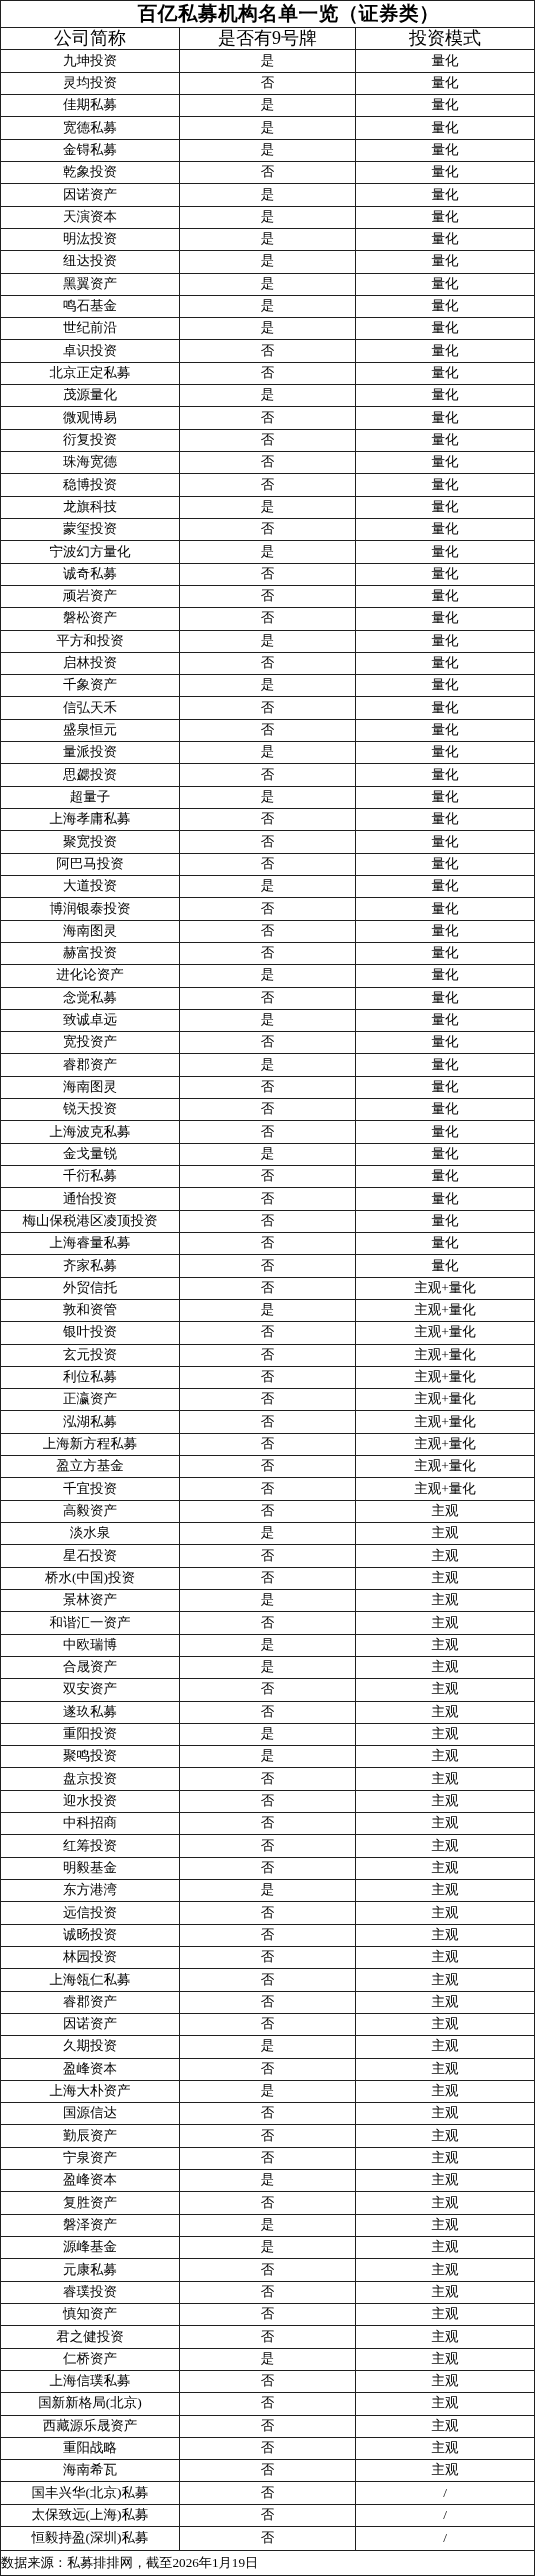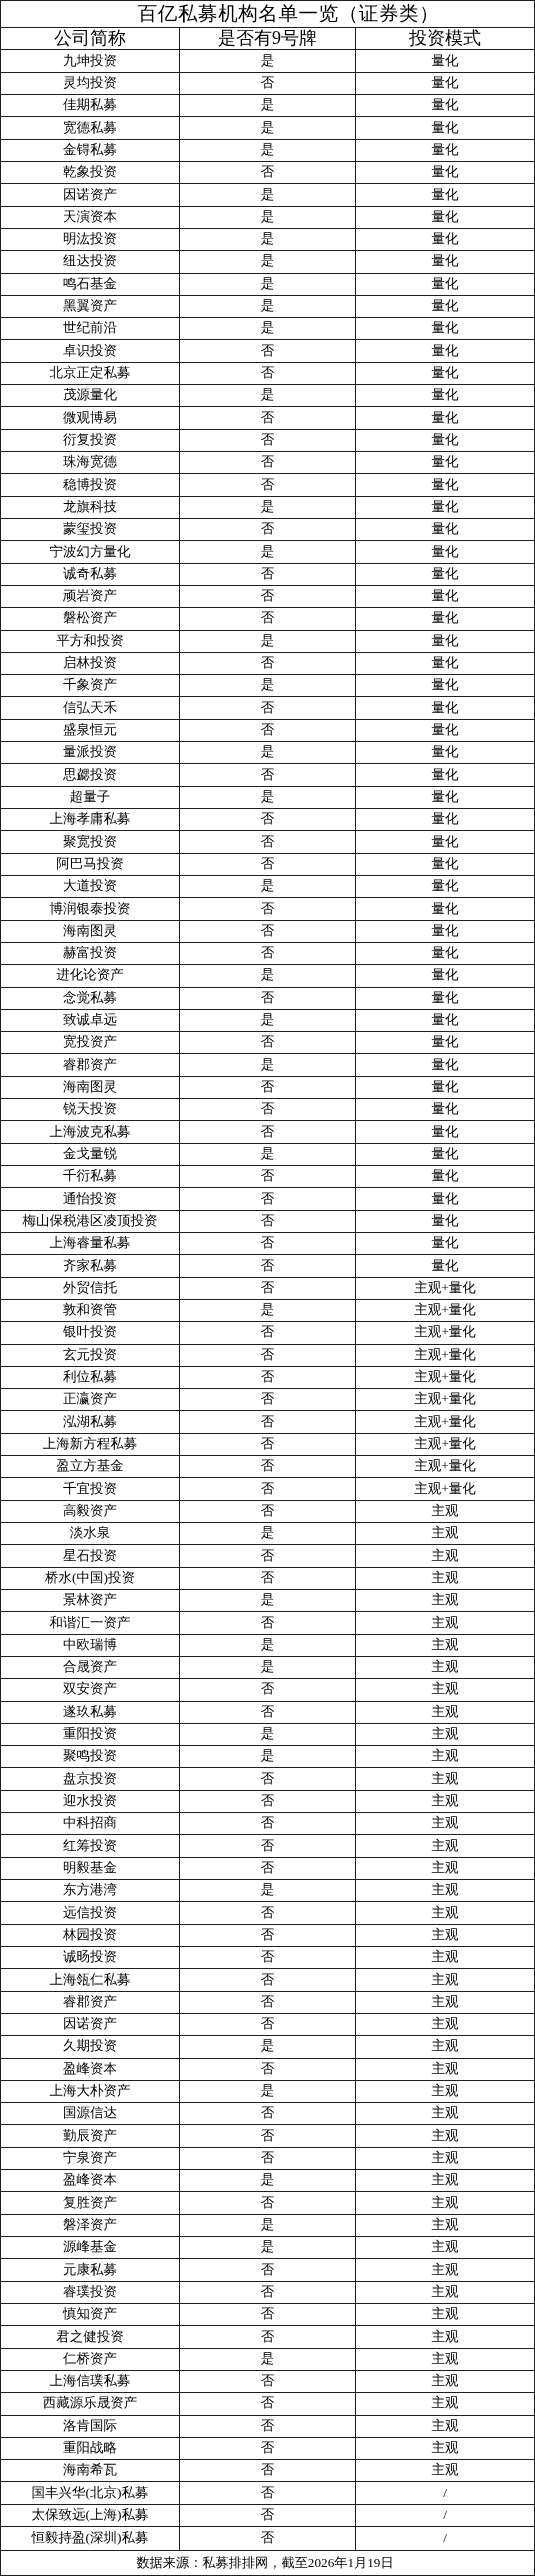--- a/index.html
+++ b/index.html
@@ -34,34 +34,34 @@
     padding: 0;
     font-size: 13.5px;
     font-weight: normal;
     line-height: 1.1;
     overflow: hidden;
     white-space: nowrap;
   }
   tr.title-row th {
     height: 26px;
     font-size: 19.5px;
-    font-weight: normal;
+    font-weight: bold;
     letter-spacing: 0.6px;
     padding-left: 42px;
   }
   tr.header-row th {
     height: 21.4px;
     font-size: 18px;
   }
   tbody td {
     height: 19px;
   }
   tr.footer-row td {
     height: 24px;
-    text-align: center;
+    text-align: left;
     padding-right: 5px;
     font-size: 13.2px;
   }
 </style>
 </head>
 <body>
 
 <div class="page">
   <table class="fund-table">
     <colgroup>
@@ -124,30 +124,30 @@
           <td>明汯投资</td>
           <td>是</td>
           <td>量化</td>
         </tr>
         <tr>
           <td>纽达投资</td>
           <td>是</td>
           <td>量化</td>
         </tr>
         <tr>
+          <td>黑翼资产</td>
+          <td>是</td>
+          <td>量化</td>
+        </tr>
+        <tr>
           <td>鸣石基金</td>
           <td>是</td>
           <td>量化</td>
         </tr>
         <tr>
-          <td>黑翼资产</td>
-          <td>是</td>
-          <td>量化</td>
-        </tr>
-        <tr>
           <td>世纪前沿</td>
           <td>是</td>
           <td>量化</td>
         </tr>
         <tr>
           <td>卓识投资</td>
           <td>否</td>
           <td>量化</td>
         </tr>
         <tr>
@@ -494,30 +494,30 @@
           <td>东方港湾</td>
           <td>是</td>
           <td>主观</td>
         </tr>
         <tr>
           <td>远信投资</td>
           <td>否</td>
           <td>主观</td>
         </tr>
         <tr>
+          <td>诚旸投资</td>
+          <td>否</td>
+          <td>主观</td>
+        </tr>
+        <tr>
           <td>林园投资</td>
           <td>否</td>
           <td>主观</td>
         </tr>
         <tr>
-          <td>诚旸投资</td>
-          <td>否</td>
-          <td>主观</td>
-        </tr>
-        <tr>
           <td>上海瓴仁私募</td>
           <td>否</td>
           <td>主观</td>
         </tr>
         <tr>
           <td>睿郡资产</td>
           <td>否</td>
           <td>主观</td>
         </tr>
         <tr>
@@ -599,26 +599,26 @@
           <td>仁桥资产</td>
           <td>是</td>
           <td>主观</td>
         </tr>
         <tr>
           <td>上海信璞私募</td>
           <td>否</td>
           <td>主观</td>
         </tr>
         <tr>
+          <td>国新新格局(北京)</td>
+          <td>否</td>
+          <td>主观</td>
+        </tr>
+        <tr>
           <td>西藏源乐晟资产</td>
-          <td>否</td>
-          <td>主观</td>
-        </tr>
-        <tr>
-          <td>洛肯国际</td>
           <td>否</td>
           <td>主观</td>
         </tr>
         <tr>
           <td>重阳战略</td>
           <td>否</td>
           <td>主观</td>
         </tr>
         <tr>
           <td>海南希瓦</td>

